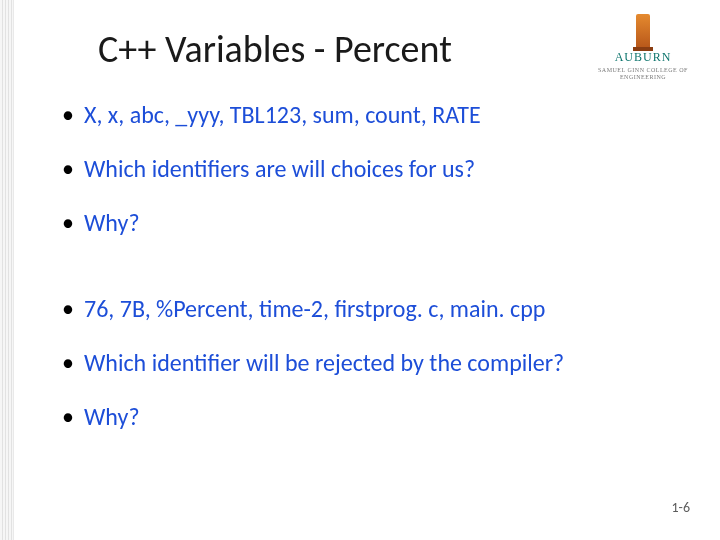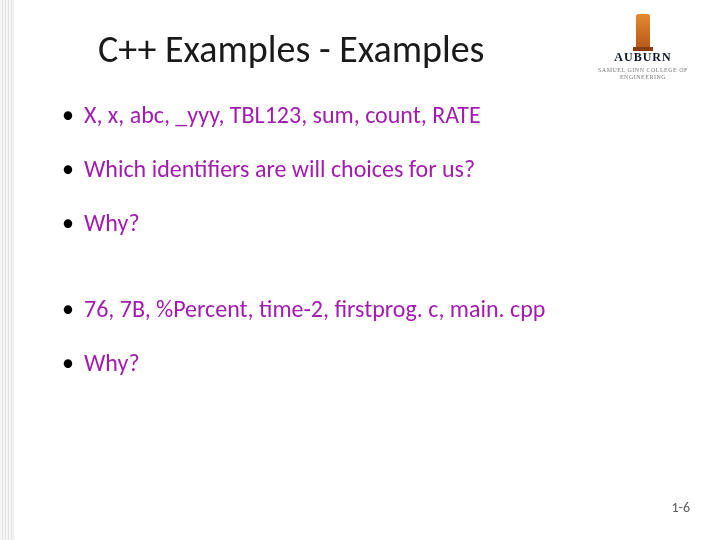--- a/index.html
+++ b/index.html
@@ -51,22 +51,22 @@
   }
   .logo-tower::after{
     content:"";
     position:absolute;
     bottom:-3px; left:-3px; right:-3px; height:4px;
     background:#8a3d12;
   }
   .logo-word {
     font-size: 12px;
     letter-spacing: 1px;
-    color: #0f172a;
-    font-weight: 700;
+    color: #0f766e;
+    font-weight: 400;
     font-family: Georgia, "Times New Roman", serif;
   }
   .logo-sub {
     font-size: 6px;
     letter-spacing: 0.5px;
     color: #7a7a7a;
     line-height: 1.1;
     margin-top: 2px;
     font-family: Georgia, serif;
   }
@@ -78,21 +78,21 @@
     margin: 6px 0 28px 58px;
     font-family: Calibri, "Segoe UI", sans-serif;
   }
   ul.bullets {
     list-style: none;
     margin: 0 10px 0 20px;
   }
   ul.bullets li {
     font-size: 24px;
     line-height: 1.25;
-    color: #a21caf;
+    color: #1d4ed8;
     padding: 0 0 24px 24px;
     position: relative;
   }
   ul.bullets li::before {
     content: "•";
     position: absolute;
     left: 2px;
     top: 0;
     color: #000;
     font-size: 24px;
@@ -114,25 +114,26 @@
     <div class="left-edge-lines"></div>
   </div>
 
   <div class="logo">
     <div class="logo-tower"></div>
     <div class="logo-word">AUBURN</div>
     <div class="logo-sub">SAMUEL GINN
 COLLEGE OF ENGINEERING</div>
   </div>
 
-  <h1 class="title">C++ Examples - Examples</h1>
+  <h1 class="title">C++ Variables - Percent</h1>
 
   <ul class="bullets">
     <li>X, x, abc, _yyy, TBL123, sum, count, RATE</li>
     <li>Which identifiers are will choices for us?</li>
     <li style="padding-bottom:56px;">Why?</li>
     <li>76, 7B, %Percent, time-2, firstprog. c, main. cpp</li>
+    <li>Which identifier will be rejected by the compiler?</li>
     <li>Why?</li>
   </ul>
 
   <div class="page-num">1-6</div>
 
 </div>
 
 </body></html>

